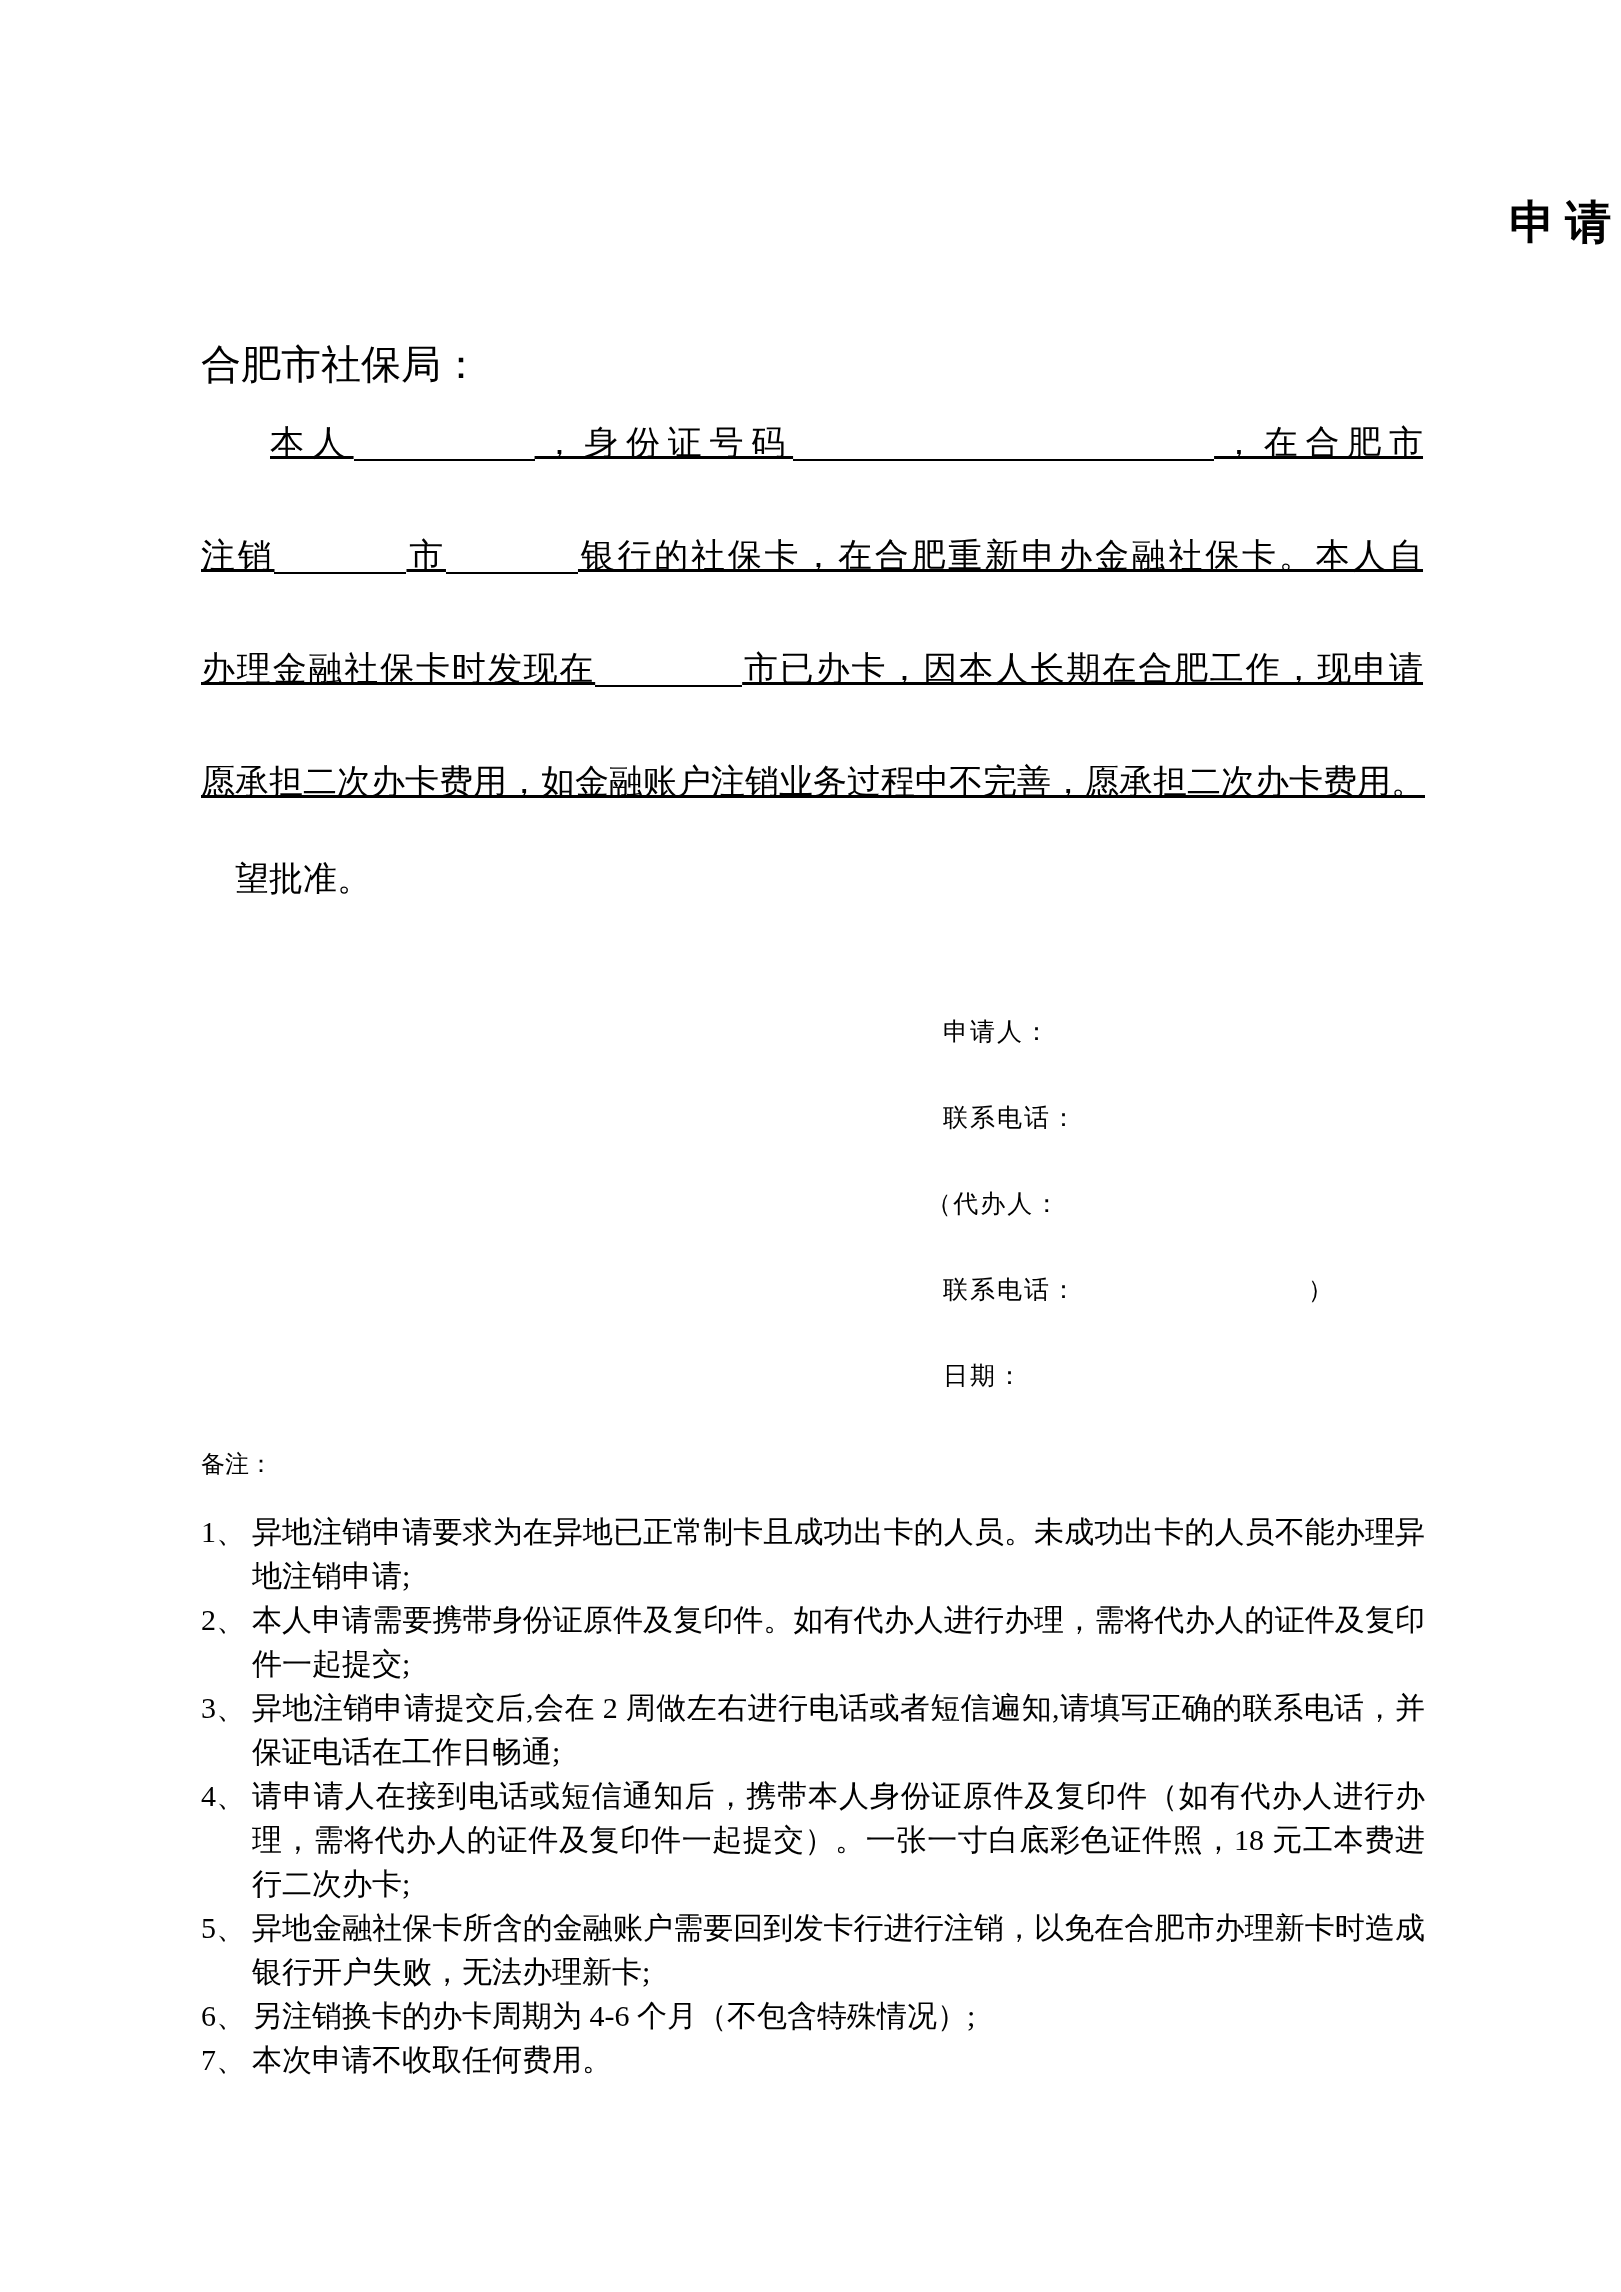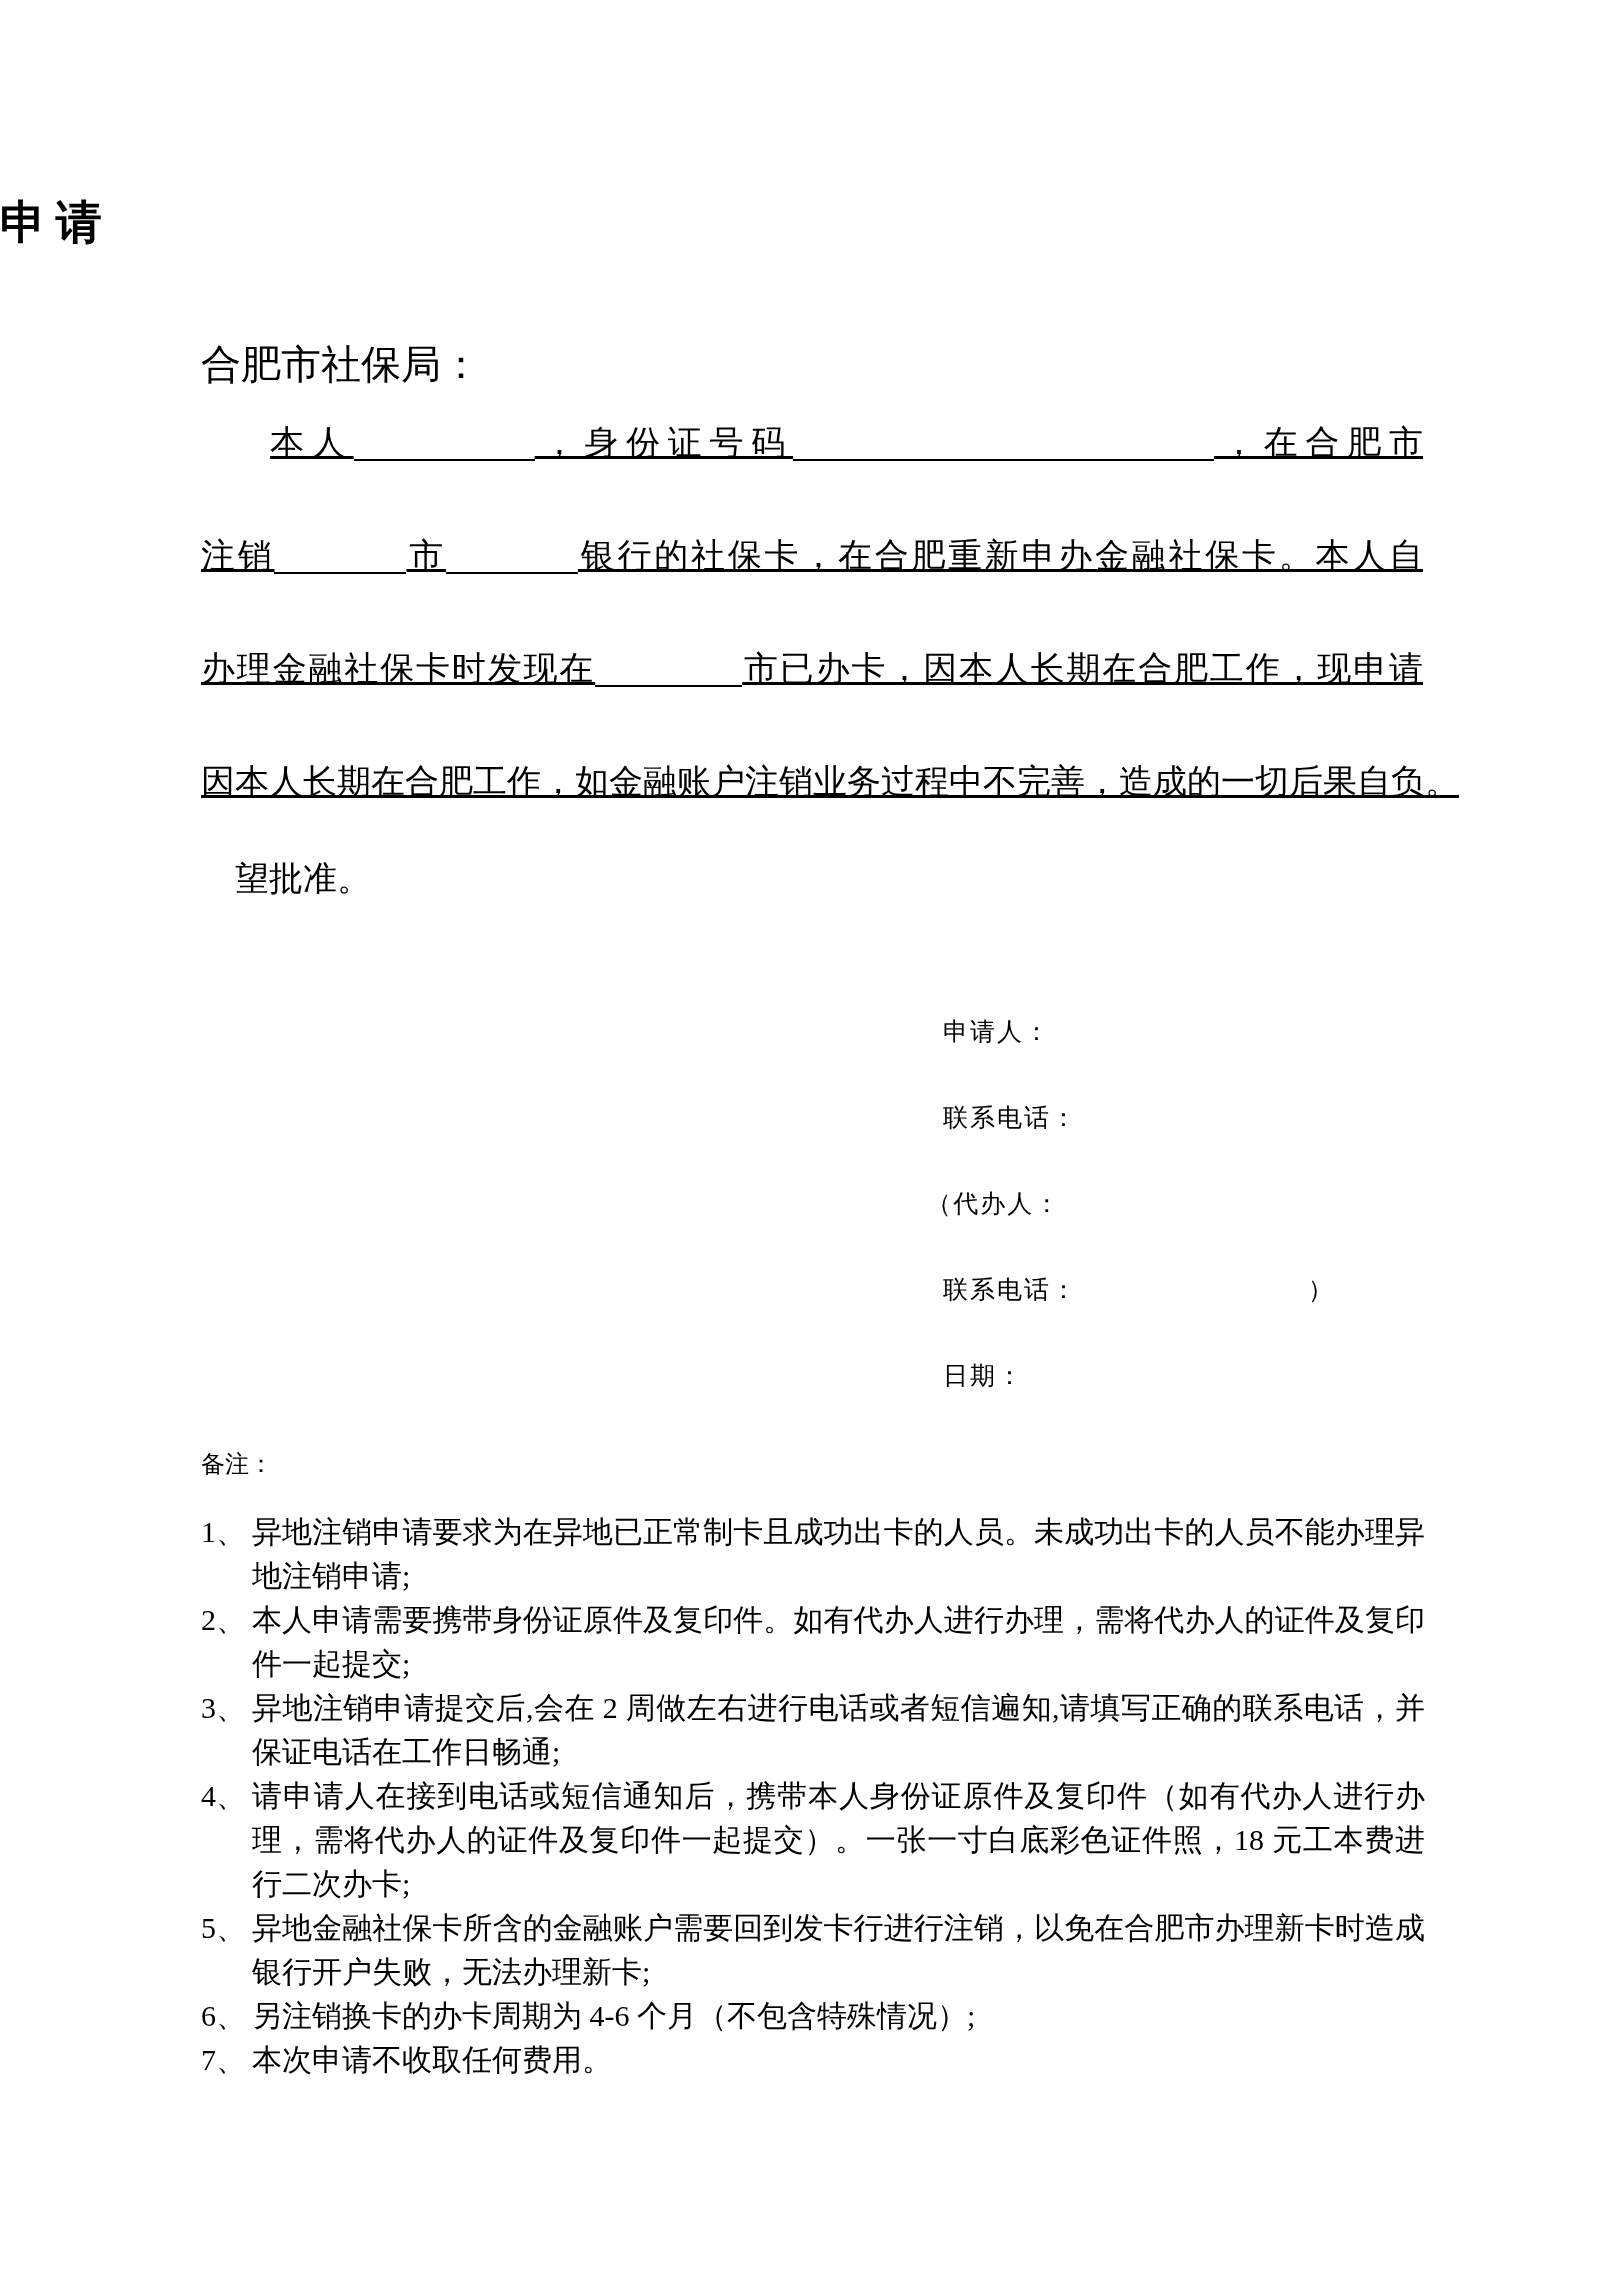--- a/index.html
+++ b/index.html
@@ -7,21 +7,21 @@
     position:relative;
     width:1621px;height:2293px;
     background:#ffffff;
     color:#000000;
     font-family:"Liberation Serif","DejaVu Serif",serif;
     overflow:hidden;
   }
   
   .doc-title{
     position:absolute;top:192px;left:0;width:100%;
-    text-align:left;
+    text-align:right;
     font-size:46px;font-weight:bold;
     letter-spacing:9.8px;
   }
   
   .salutation{
     position:absolute;top:337px;left:201px;width:1222px;
     font-size:40px;
   }
   
   .body-paragraph{
@@ -81,21 +81,21 @@
 <div class="page">
 
   <div class="doc-title">申请</div>
 
   <div class="salutation">合肥市社保局：</div>
 
   <div class="body-paragraph" id="body-paragraph">
       <div class="body-line indent"><span>本人</span><span class="blank-field" style="width: 181px;"></span><span>，身份证号码</span><span class="blank-field" style="width: 421px;"></span><span>，在合肥市</span></div>
       <div class="body-line"><span>注销</span><span class="blank-field" style="width: 132px;"></span><span>市</span><span class="blank-field" style="width: 132px;"></span><span>银行的社保卡，在合肥重新申办金融社保卡。本人自</span></div>
       <div class="body-line"><span>办理金融社保卡时发现在</span><span class="blank-field" style="width: 147px;"></span><span>市已办卡，因本人长期在合肥工作，现申请</span></div>
-      <div class="body-line"><span>因本人长期在合肥工作，如金融账户注销业务过程中不完善，造成的一切后果自负。</span></div>
+      <div class="body-line"><span>愿承担二次办卡费用，如金融账户注销业务过程中不完善，愿承担二次办卡费用。</span></div>
     </div>
 
   <div class="closing">望批准。</div>
 
   <div class="signature" id="signature-block">
       <div class="sig-line"><span>申请人：</span></div>
       <div class="sig-line"><span>联系电话：</span></div>
       <div class="sig-line has-paren"><span>（代办人：</span></div>
       <div class="sig-line"><span>联系电话：</span><span class="sig-spacer"></span><span>）</span></div>
       <div class="sig-line"><span>日期：</span></div>

